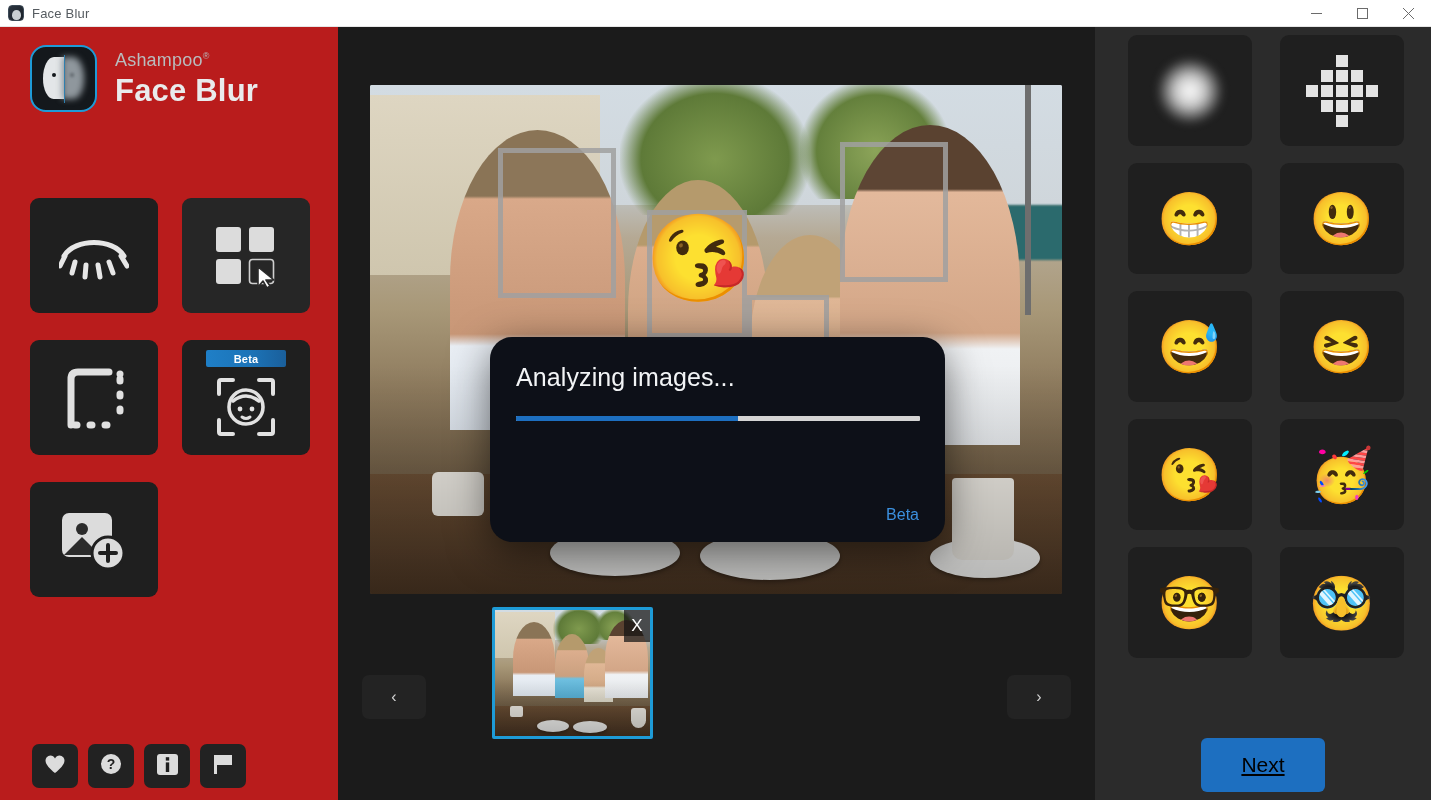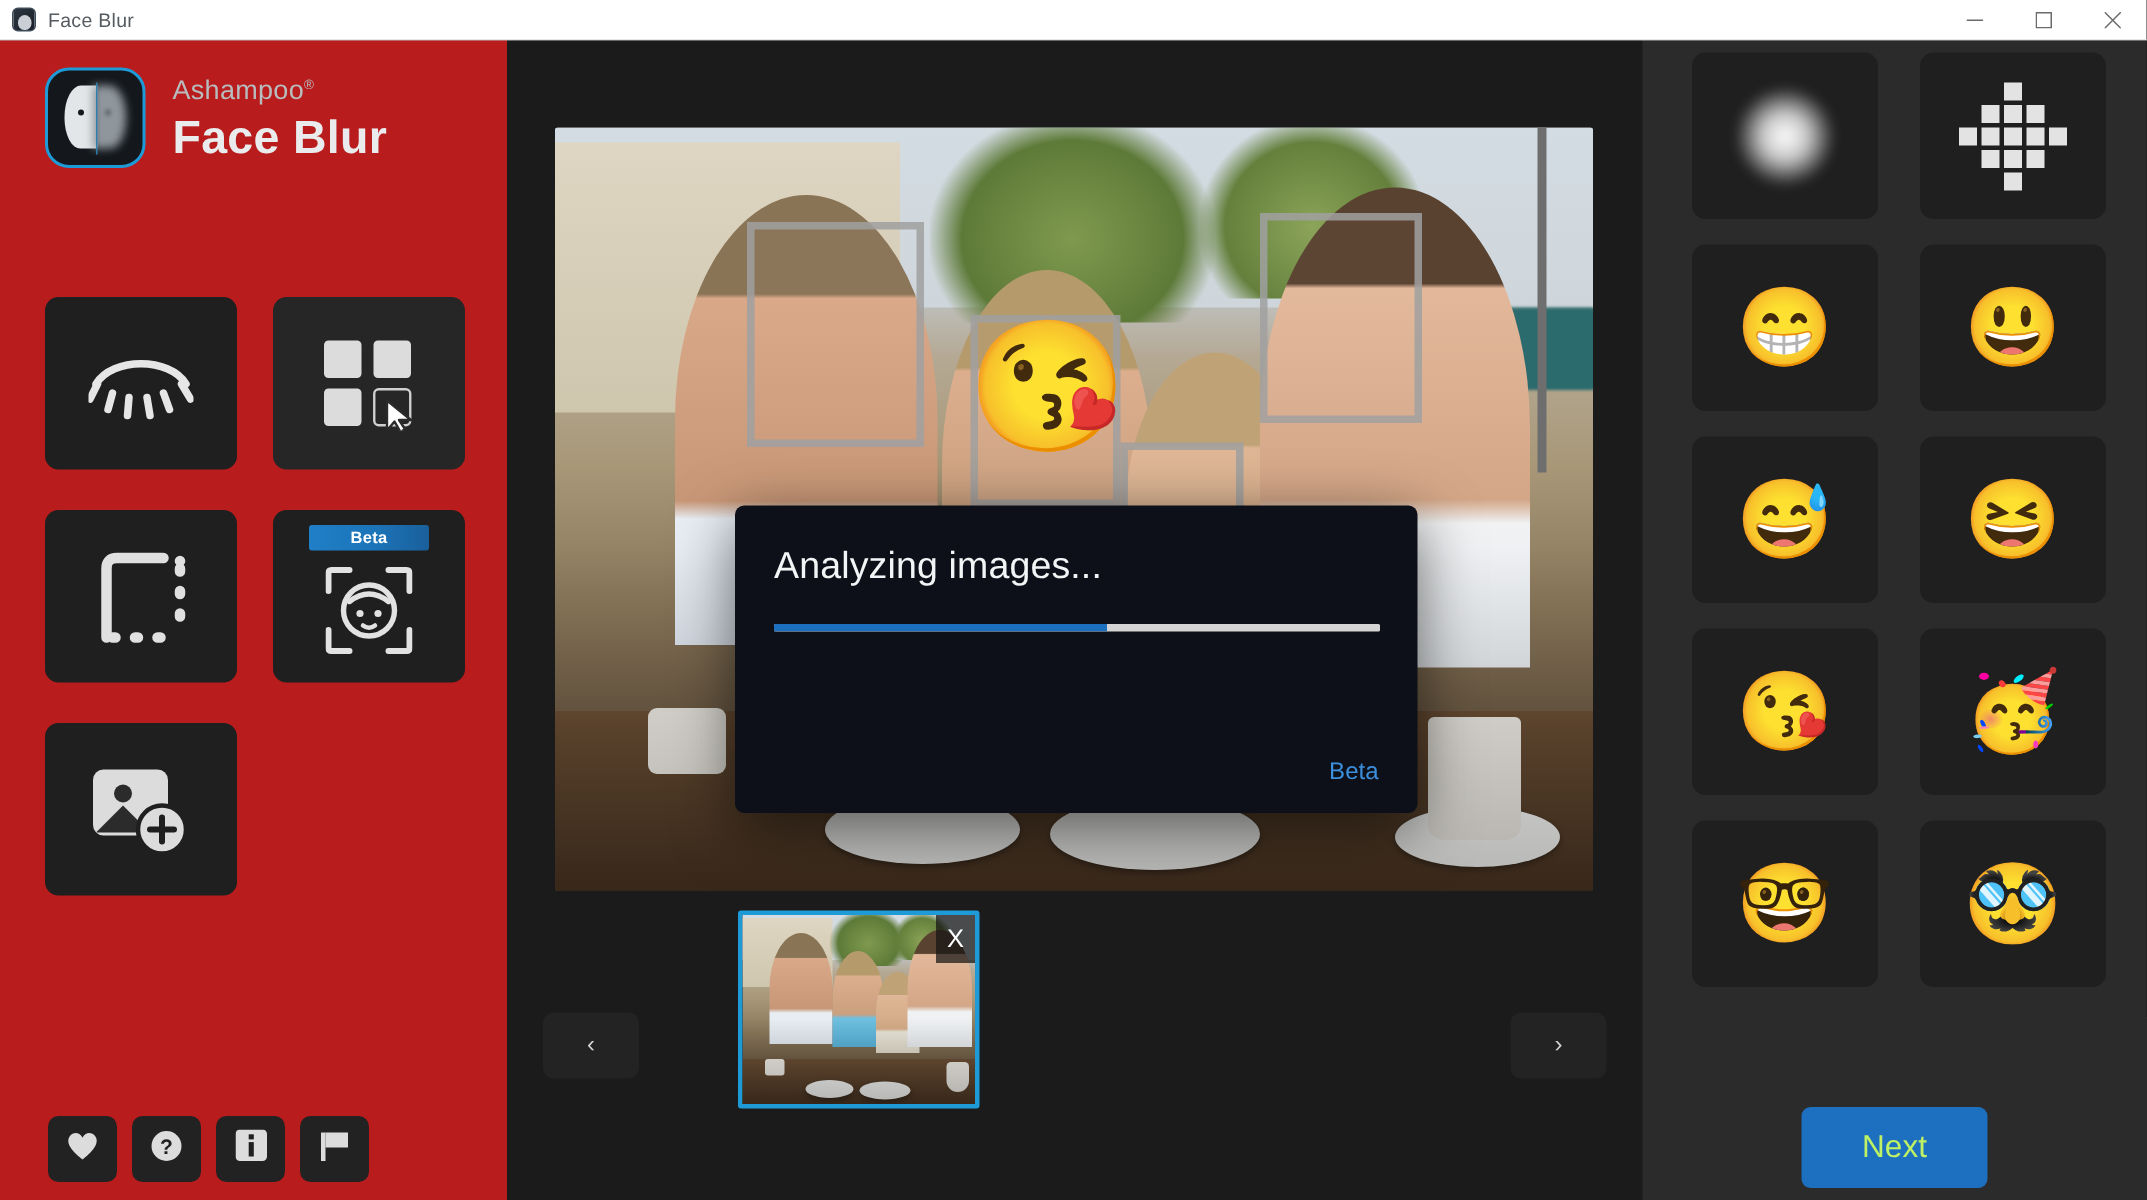--- a/index.html
+++ b/index.html
@@ -179,21 +179,21 @@
   }
   .emoji-overlay {
     position: absolute; font-size: 86px; line-height: 1;
     user-select: none;
   }
 
   
   .modal {
     position: absolute; left: 120px; top: 252px;
     width: 455px; height: 205px;
-    background: #0d1018; border-radius: 6px;
+    background: #0d1018; border-radius: 22px;
     box-shadow: 0 10px 40px rgba(0,0,0,.55);
     padding: 26px 26px 0 26px;
   }
   .modal-title { font-size: 25px; color: #f2f4f6; font-weight: normal; letter-spacing: .1px; }
   .progress {
     margin-top: 24px; width: 404px; height: 5px;
     background: #d4d4d4; border-radius: 1px; overflow: hidden;
   }
   .progress-fill { height: 100%; background: #1d6fc0; }
   .modal-msg { margin-top: 16px; font-size: 15px; color: #e4e7ea; }
@@ -257,21 +257,21 @@
     position: absolute; left: 0; bottom: 8px; width: 336px;
     display: flex; justify-content: center; gap: 14px;
   }
   .btn {
     width: 124px; height: 54px; border-radius: 6px;
     display: flex; align-items: center; justify-content: center;
     font-size: 21px; cursor: pointer; border: none;
     font-family: "Liberation Sans", sans-serif;
   }
   .btn-back { background: #2f2f2f; color: #9e9e9e; }
-  .btn-next { background: #1d6fc0; color: #bef264; }
+  .btn-next { background: #1d6fc0; color: #000000; text-decoration: underline; }
 </style>
 </head>
 <body>
 
 <div class="titlebar">
   <div class="tb-icon"></div>
   <div class="tb-title">Face Blur</div>
   <div class="win-controls">
     <div class="wc">
       <svg width="11" height="11" viewBox="0 0 11 11">

